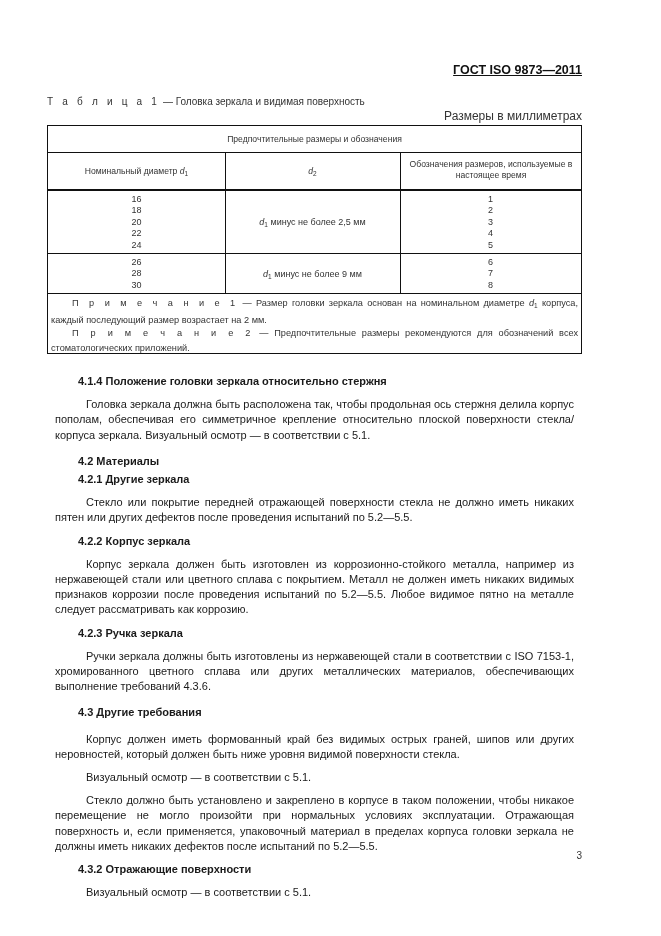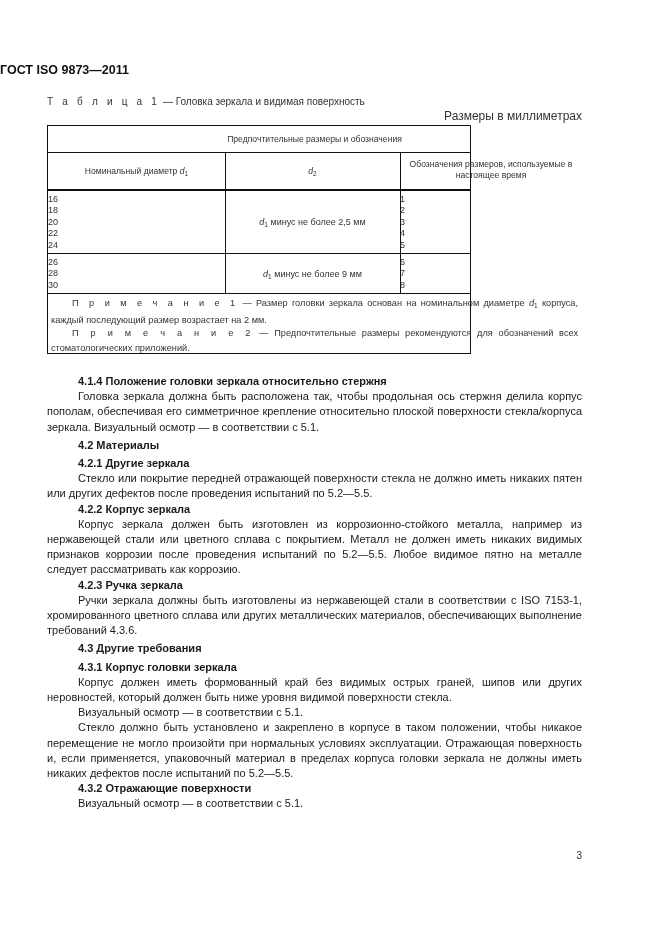--- a/index.html
+++ b/index.html
@@ -1,39 +1,39 @@
 <!DOCTYPE html>
 <html><head>
 <meta charset="utf-8">
 <style>
   html, body { margin: 0; padding: 0; background: #ffffff; }
   body {
     width: 661px; height: 936px; position: relative; overflow: hidden;
     font-family: "Liberation Sans", sans-serif; color: #1a1a1a;
   }
   .abs { position: absolute; }
-  .doc-id { left: 0; top: 63px; width: 582px; text-align: left; font-size: 12.5px; font-weight: bold; color: #111; }
+  .doc-id { left: 0; top: 63px; width: 582px; text-align: right; font-size: 12.5px; font-weight: bold; color: #111; text-decoration: underline; }
   .table-caption { left: 47px; top: 96px; font-size: 10px; color: #333; }
   .table-caption .spaced { letter-spacing: 3.2px; }
   .units { left: 0; top: 109px; width: 582px; text-align: right; font-size: 12px; color: #333; }
 
-  .tbl { left: 47px; top: 125px; width: 424px; height: 229px; border: 1px solid #111; box-sizing: border-box; }
+  .tbl { left: 47px; top: 125px; width: 535px; height: 229px; border: 1px solid #111; box-sizing: border-box; }
   .hline { position: absolute; left: 0; width: 100%; height: 0; border-top: 1px solid #111; }
   .hline.thick { border-top: 2px solid #111; }
   .vline { position: absolute; width: 0; border-left: 1px solid #111; }
   .cell { position: absolute; text-align: center; font-size: 8.6px; color: #333; line-height: 11px; }
-  .num-list { position: absolute; font-size: 9px; color: #333; line-height: 11.4px; }
+  .num-list { position: absolute; text-align: center; font-size: 9px; color: #333; line-height: 11.4px; }
   .num-list div { height: 11.4px; }
   .sub { font-size: 6.5px; vertical-align: -2px; }
   .it { font-style: italic; }
   .note { position: absolute; left: 3px; width: 527px; font-size: 9.2px; color: #333; line-height: 15px; text-align: justify; text-indent: 21px; }
   .note .spaced { letter-spacing: 3.1px; }
 
   .body-text { left: 47px; width: 535px; font-size: 11px; color: #1a1a1a; line-height: 15.2px; }
-  .para { text-indent: 31px; text-align: justify; margin: 0; }
+  .para { text-indent: 31px; text-align: justify; margin: 8px; }
   .heading { font-weight: bold; padding-left: 31px; margin: 0; }
   .gap { height: 3px; }
   .page-num { left: 0; top: 850px; width: 582px; text-align: right; font-size: 10px; color: #333; }
 </style>
 </head>
 <body>
 
 <div class="abs doc-id">ГОСТ ISO 9873—2011</div>
 
 <div class="abs table-caption"><span class="spaced">Т а б л и ц а  1</span><span> — Головка зеркала и видимая поверхность</span></div>
@@ -93,21 +93,20 @@
   <div class="gap"></div>
   <p class="heading">4.2.1  Другие зеркала</p>
   <p class="para">Стекло или покрытие передней отражающей поверхности стекла не должно иметь никаких пятен или других дефектов после проведения испытаний по 5.2—5.5.</p>
   <p class="heading">4.2.2  Корпус зеркала</p>
   <p class="para">Корпус зеркала должен быть изготовлен из коррозионно-стойкого металла, например из нержавеющей стали или цветного сплава с покрытием. Металл не должен иметь никаких видимых признаков коррозии после проведения испытаний по 5.2—5.5. Любое видимое пятно на металле следует рассматривать как коррозию.</p>
   <p class="heading">4.2.3  Ручка зеркала</p>
   <p class="para">Ручки зеркала должны быть изготовлены из нержавеющей стали в соответствии с ISO 7153-1, хромированного цветного сплава или других металлических материалов, обеспечивающих выполнение требований 4.3.6.</p>
   <div class="gap"></div>
   <p class="heading">4.3  Другие требования</p>
   <div class="gap"></div>
-  <p class="heading">4.3.1  Корпус головки зеркала</p>
   <p class="para">Корпус должен иметь формованный край без видимых острых граней, шипов или других неровностей, который должен быть ниже уровня видимой поверхности стекла.</p>
   <p class="para">Визуальный осмотр — в соответствии с 5.1.</p>
   <p class="para">Стекло должно быть установлено и закреплено в корпусе в таком положении, чтобы никакое перемещение не могло произойти при нормальных условиях эксплуатации. Отражающая поверхность и, если применяется, упаковочный материал в пределах корпуса головки зеркала не должны иметь никаких дефектов после испытаний по 5.2—5.5.</p>
   <p class="heading">4.3.2  Отражающие поверхности</p>
   <p class="para">Визуальный осмотр — в соответствии с 5.1.</p>
 </div>
 
 <div class="abs page-num">3</div>
 
 </body></html>

